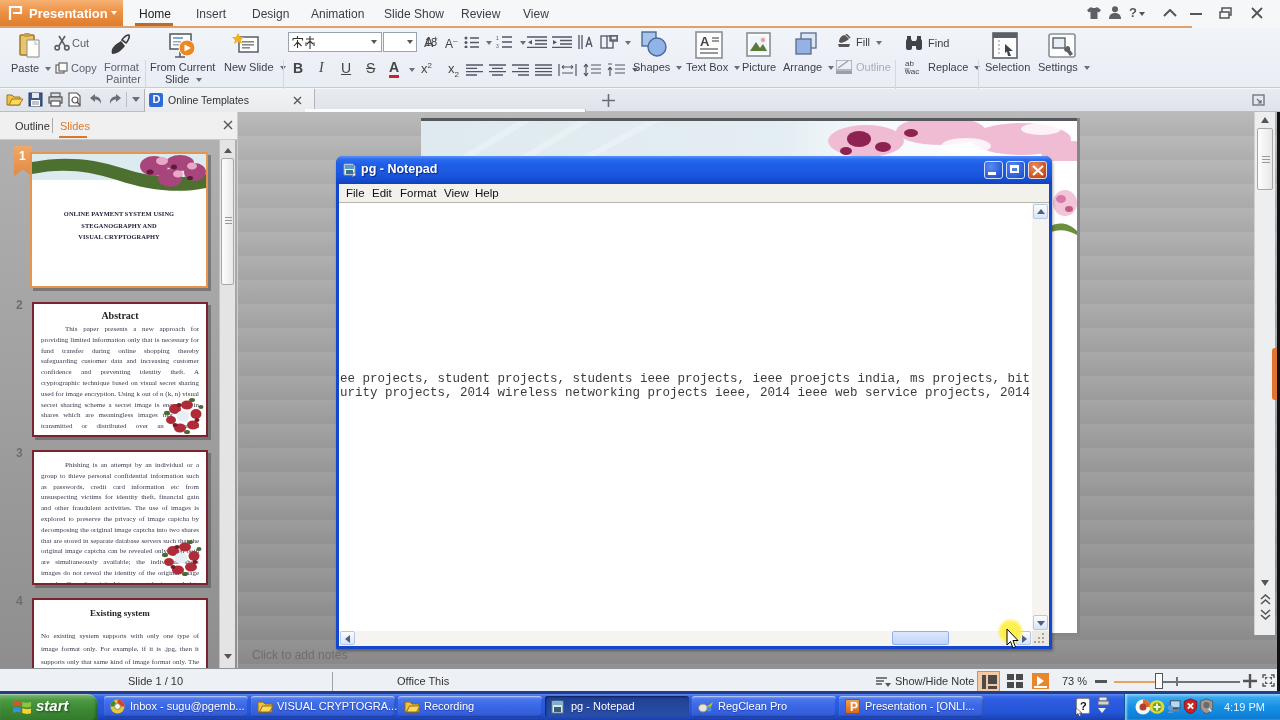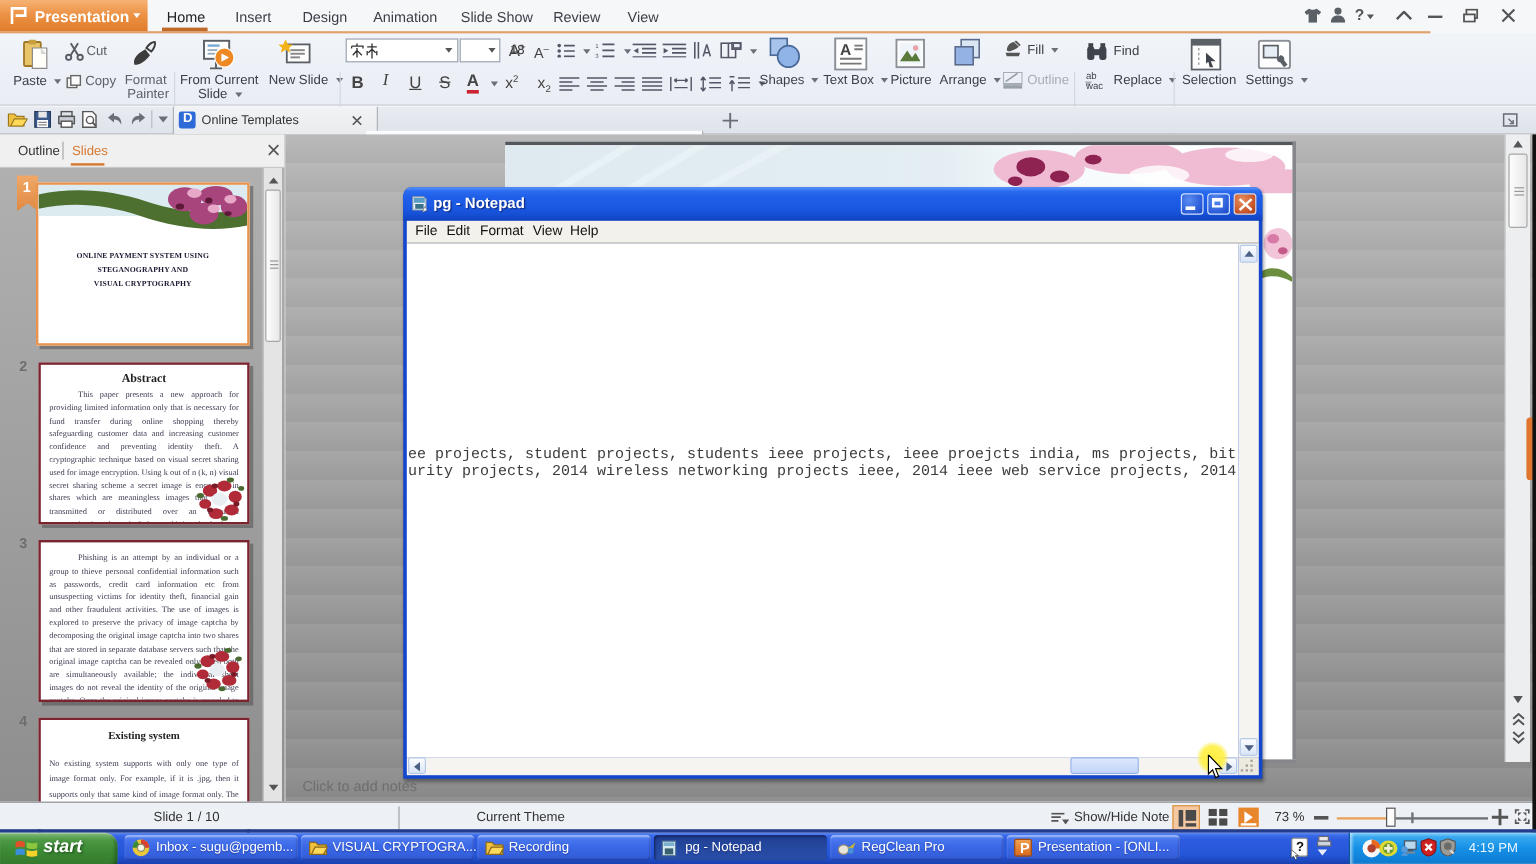--- a/index.html
+++ b/index.html
@@ -598,21 +598,21 @@
 
     <div class="abs" style="left:997px;top:506px;width:27px;height:27px;border-radius:50%;background:radial-gradient(circle,rgba(255,240,60,0.98) 0%,rgba(255,238,60,0.85) 50%,rgba(255,238,60,0) 72%);"></div>
     <svg class="abs" style="left:1006px;top:517px;" width="14" height="21" viewBox="0 0 14 21">
       <path d="M1 0 L1 16 L4.5 12.5 L7 19 L9.5 18 L7 11.5 L12 11.5 Z" fill="#fff" stroke="#000" stroke-width="1"></path>
     </svg>
   </div>
 
   <div class="abs" id="statusbar" style="left:0;top:668px;width:1280px;height:23px;background:#edf0f4;border-top:1px solid #8f9296;">
     <span class="abs" style="left:128px;top:6px;font-size:11px;color:#333;">Slide 1 / 10</span>
     <div class="abs" style="left:332px;top:3px;width:1px;height:19px;background:#9fa3a8;"></div>
-    <span class="abs" style="left:397px;top:6px;font-size:11px;color:#333;">Current Theme</span>
+    <span class="abs" style="left:397px;top:6px;font-size:11px;color:#333;">Office This</span>
     <svg class="abs" style="left:876px;top:8px;" width="15" height="10">
         <path d="M0 1 L11 1 M0 4 L8 4 M0 7 L6 7" stroke="#555" stroke-width="1.4"></path>
         <path d="M9 6 L15 6 L12 10 Z" fill="#555"></path>
       </svg>
     <span class="abs" style="left:895px;top:6px;font-size:11px;color:#333;">Show/Hide Note</span>
     <div class="abs" style="left:977px;top:2px;width:23px;height:21px;background:#f4c9a2;border:1px solid #d9913f;">
       <svg class="abs" style="left:4px;top:3px;" width="15" height="14">
           <rect x="0" y="0" width="4" height="14" fill="#4a4a4a"></rect>
           <rect x="6" y="0" width="9" height="9" fill="#4a4a4a"></rect>
           <rect x="6" y="11" width="9" height="3" fill="#4a4a4a"></rect>

